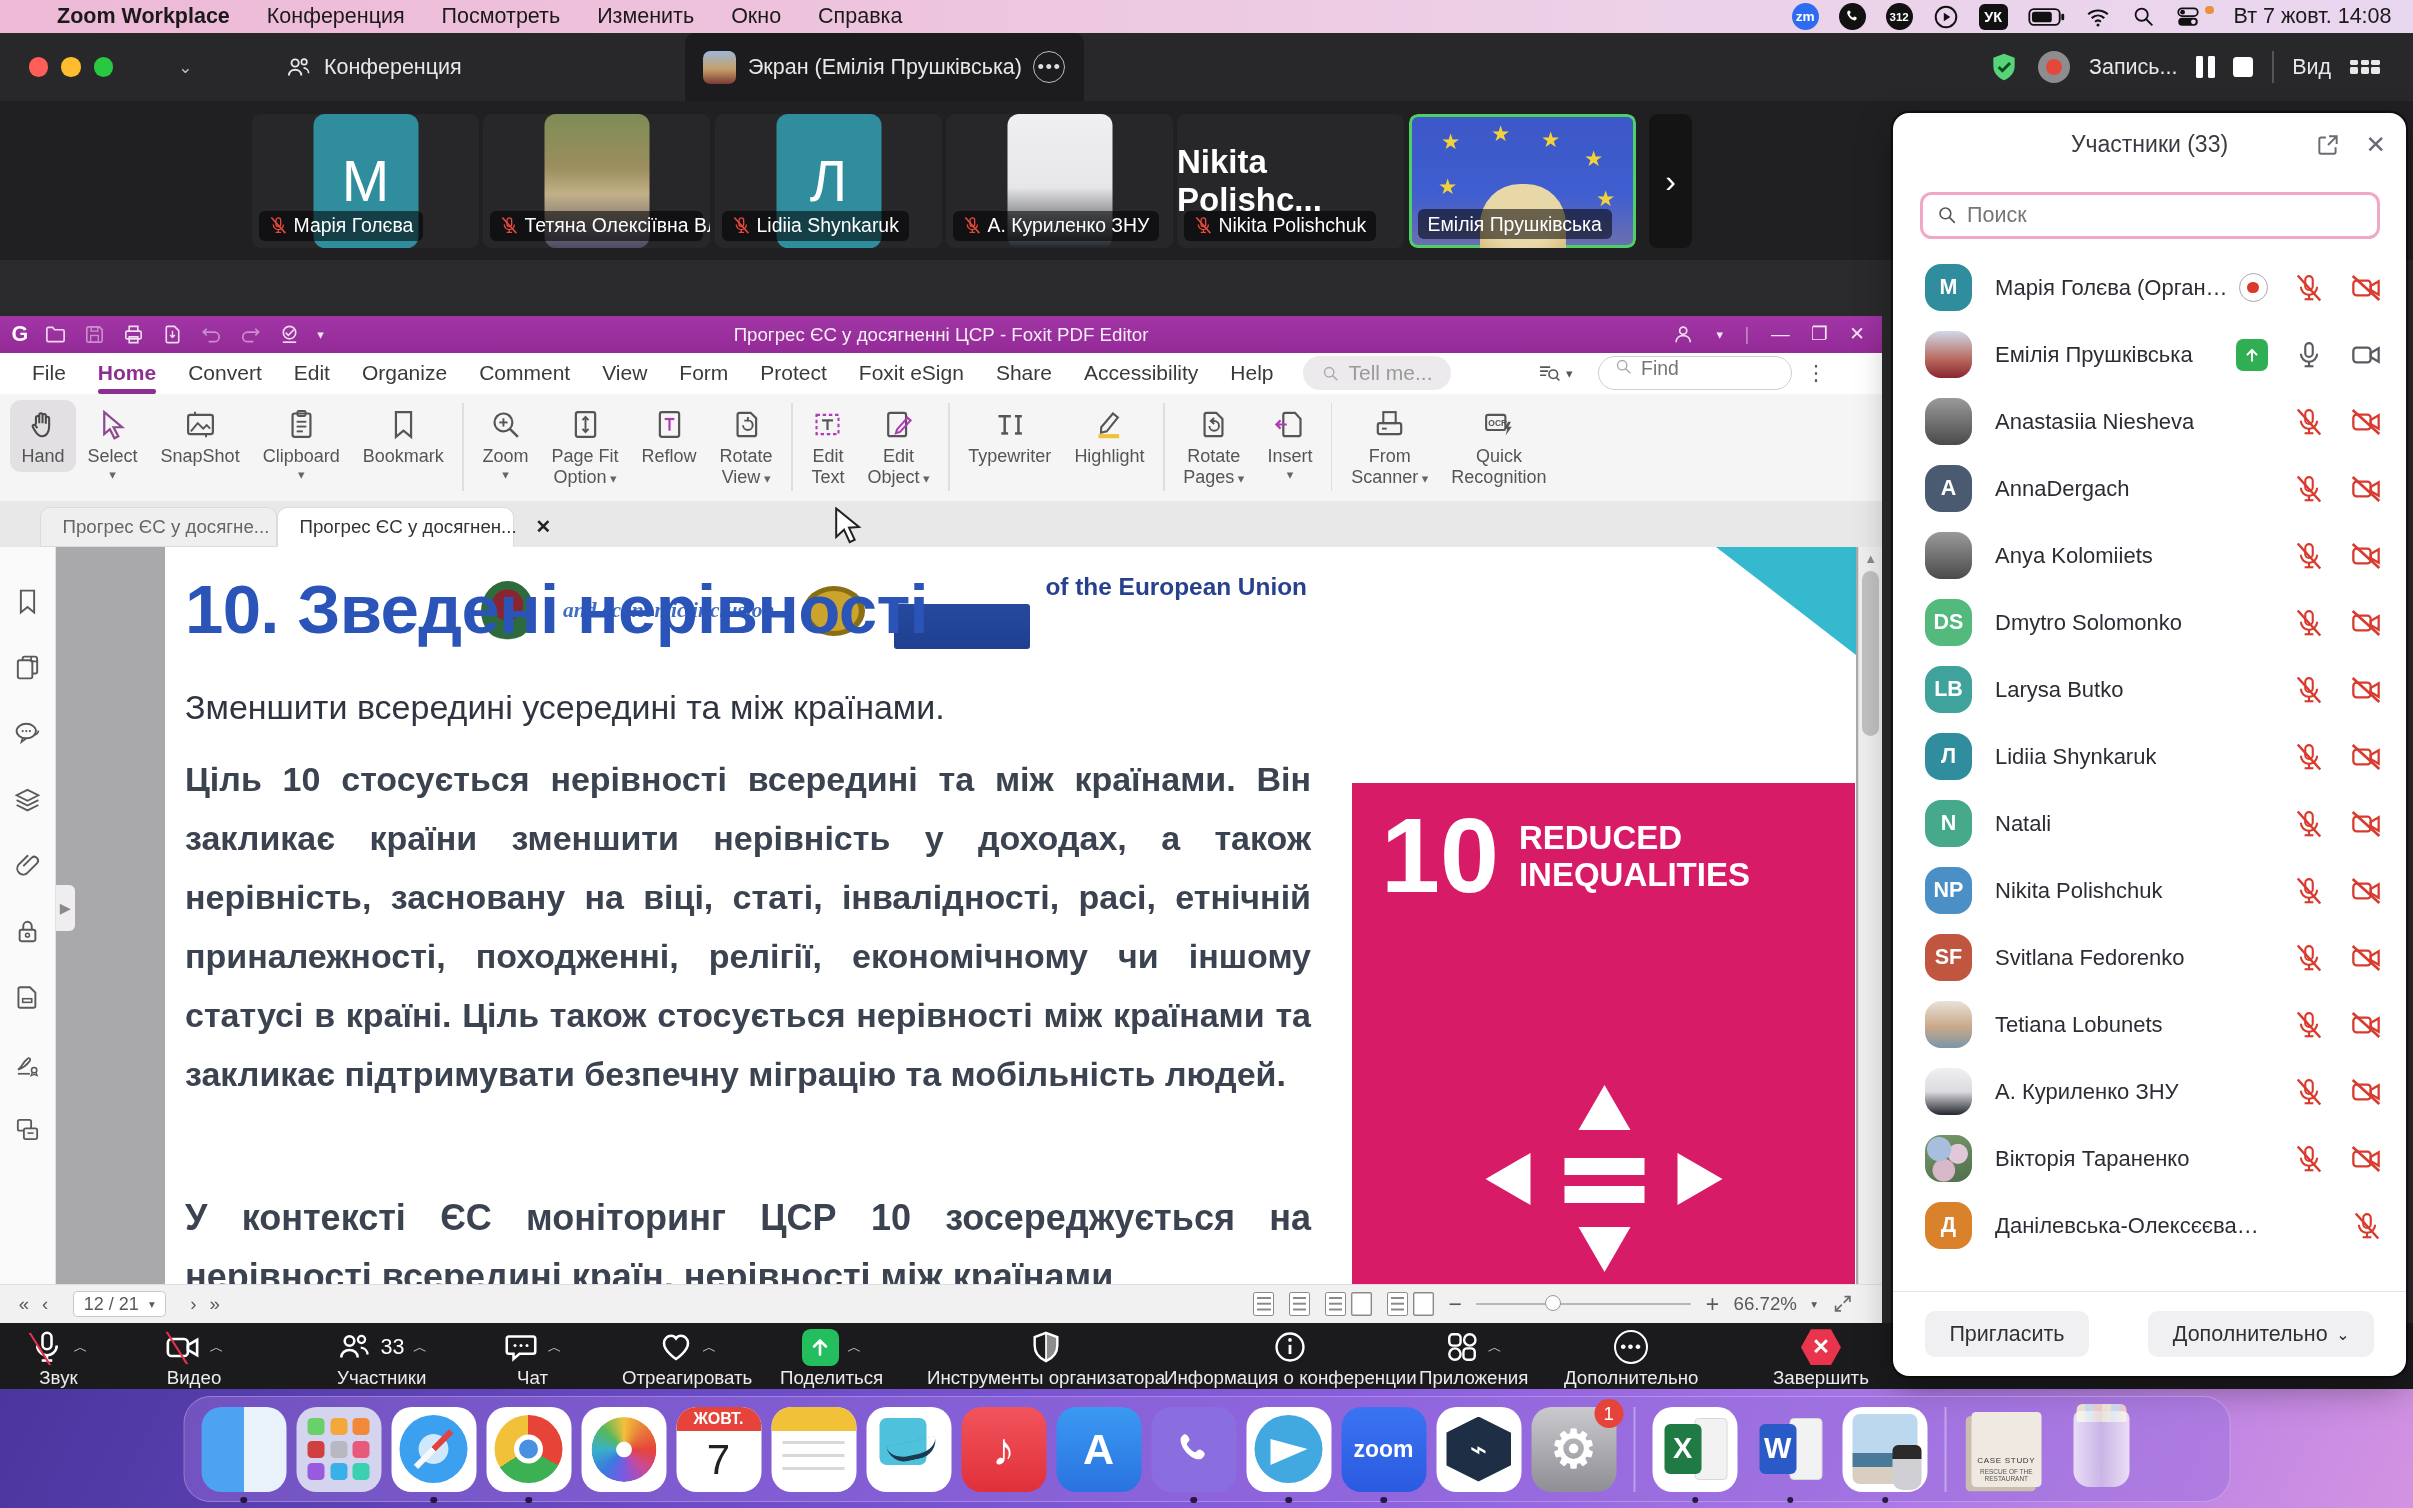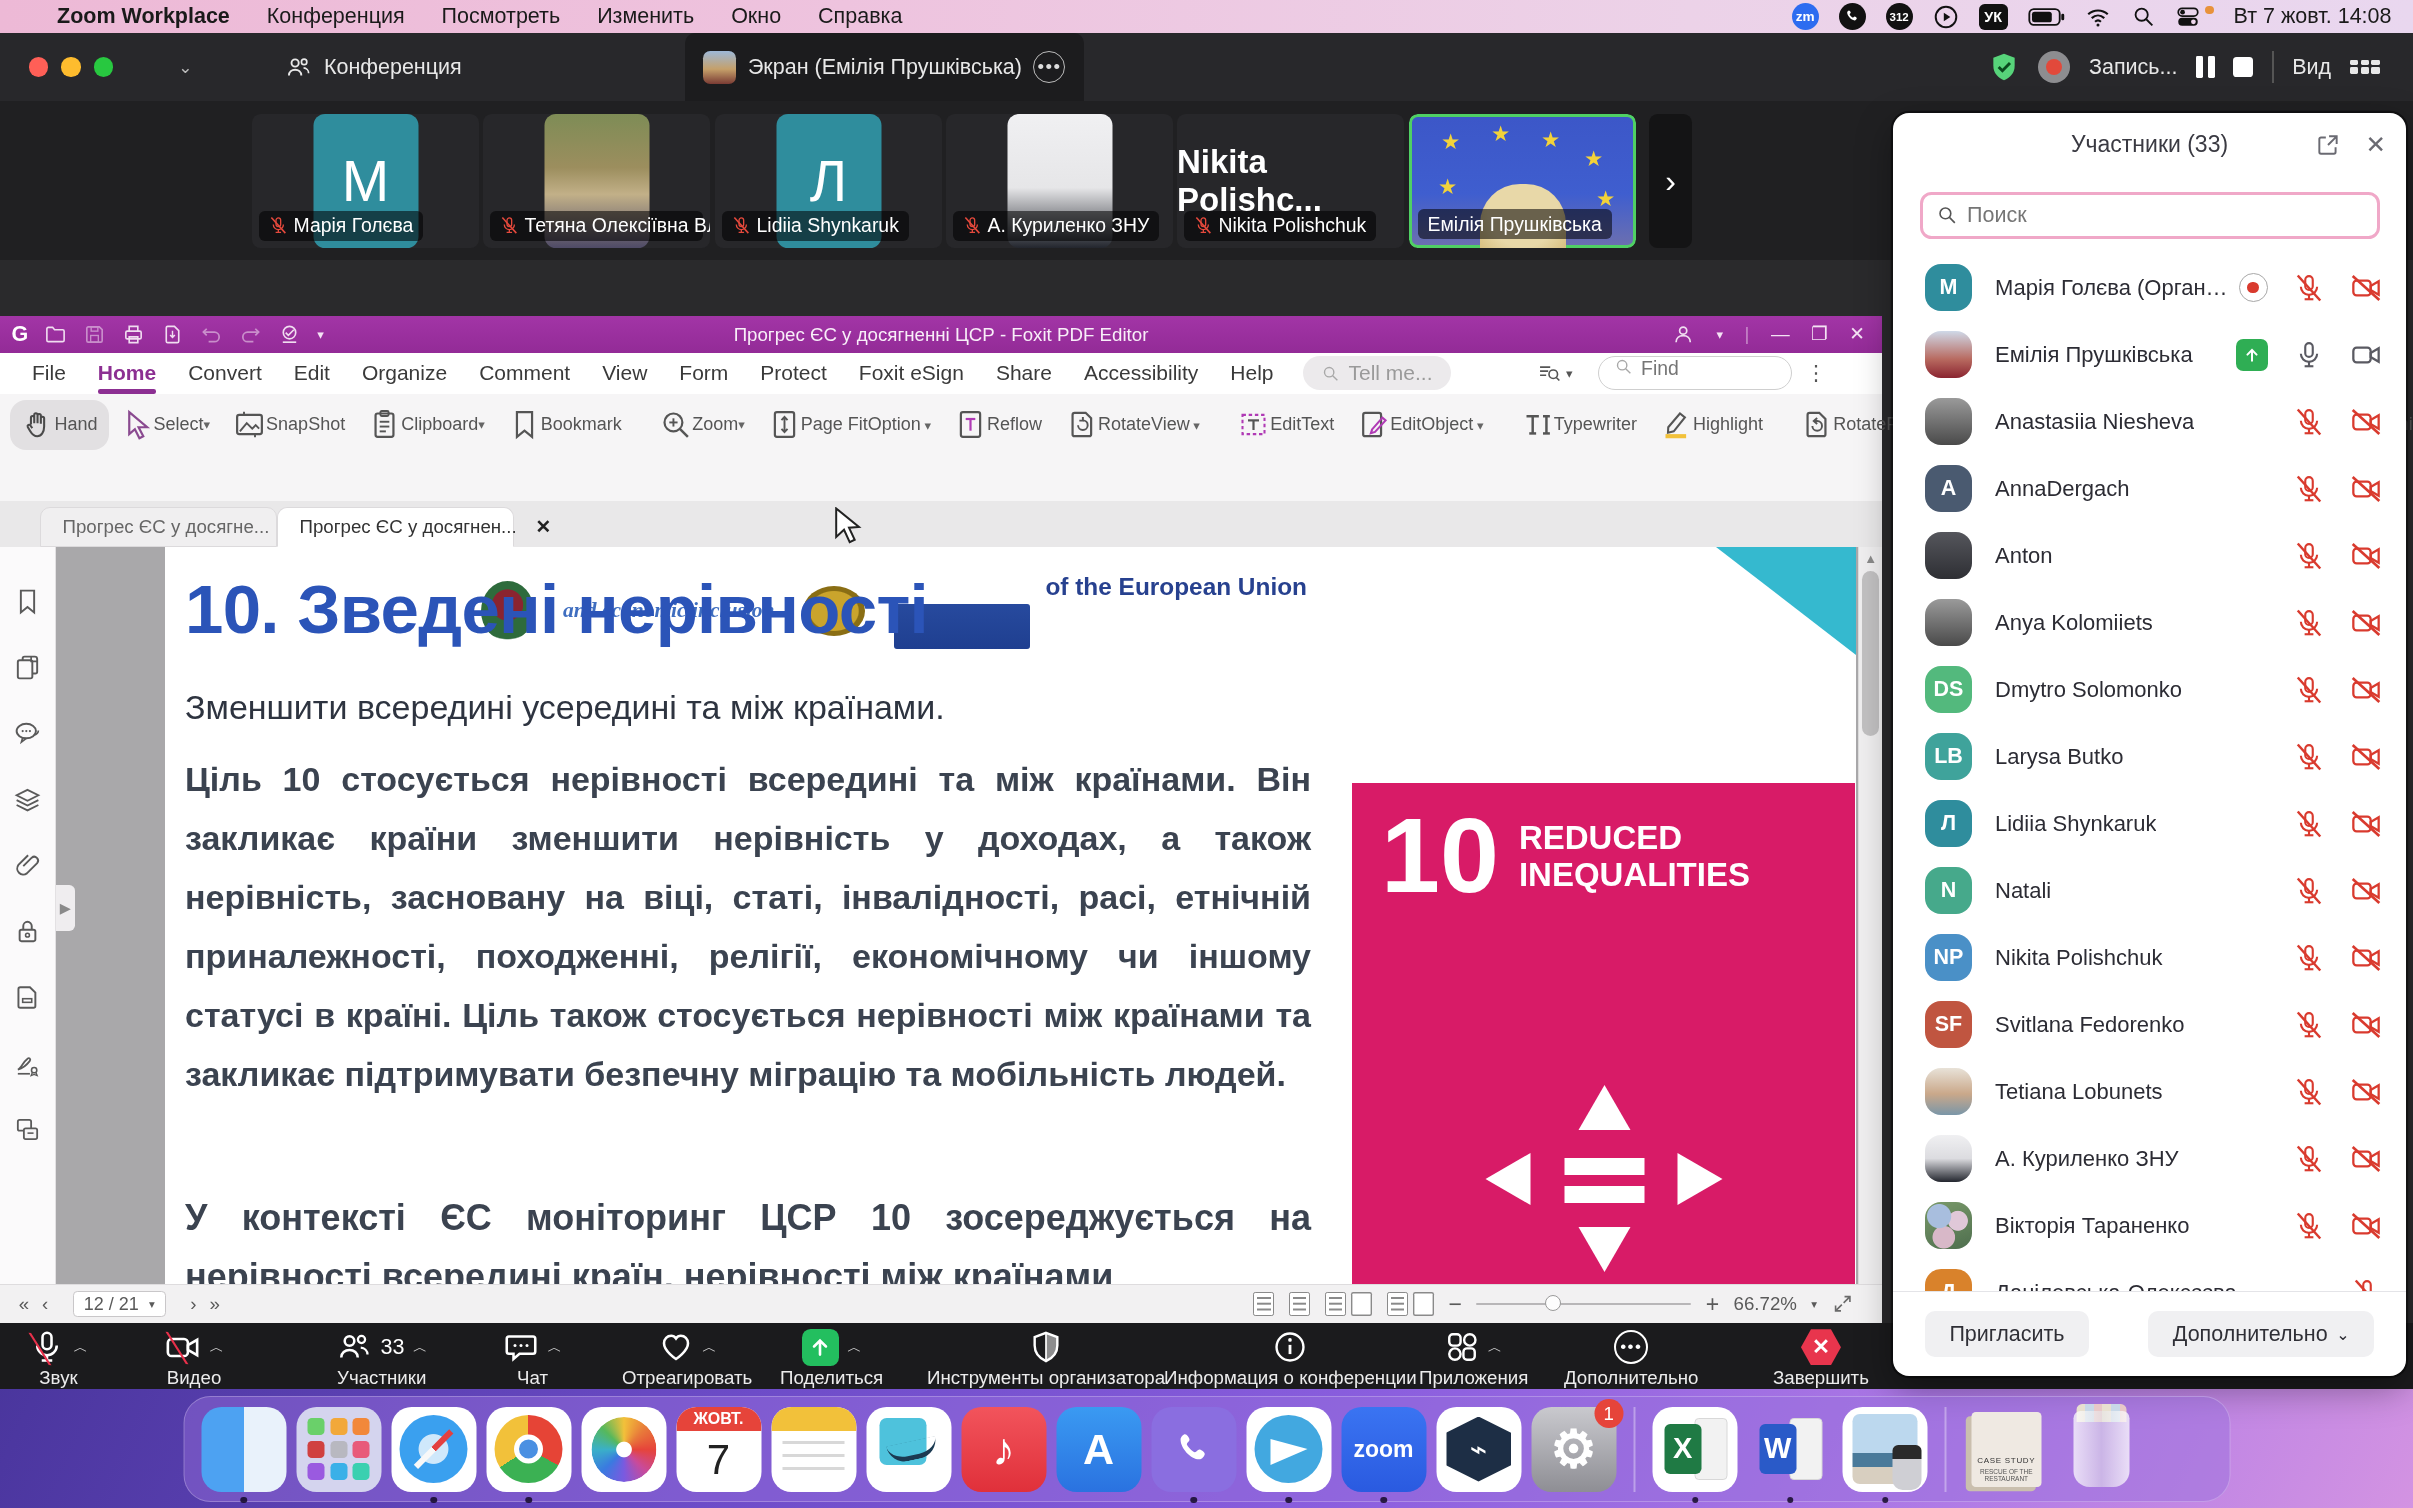--- a/index.html
+++ b/index.html
@@ -74,21 +74,21 @@
   .fx-menus { position:absolute; top:37px; left:0; right:0; height:40px; background:#fff; display:flex; align-items:center;
      font-size:21px; color:#3a3a3a; }
   .fx-menu { margin-left:32px; white-space:nowrap; position:relative; }
   .fx-menu.active { color:#8c2f92; font-weight:bold; }
   .fx-menu.active::after { content:""; position:absolute; left:0; right:0; bottom:-8.6px; height:4.3px; background:#8c2f92; border-radius:2.2px; }
   .tellme { margin-left:29px; background:#eceaec; border-radius:18.7px; height:34px; padding:0 18.7px; display:flex; align-items:center; gap:8.6px; color:#9a9a9a; }
   .findbox { margin-left:26px; background:#fff; border:1.4px solid #cfcfcf; border-radius:18.7px; height:34px; width:194px; padding:0 14.4px; display:flex; align-items:flex-start; gap:8.6px; color:#9a9a9a; }
   .findbox input { border:none; outline:none; font-size:19.4px; width:122px; color:#444; font-family:inherit; background:transparent; }
   .fx-ribbon { position:absolute; top:78px; left:0; right:0; height:108px; background:#f6f5f6; border-bottom:1.4px solid #dddbdd;
      display:flex; align-items:flex-start; padding:5.7px 0 0 10px; }
-  .rb-item { display:flex; flex-direction:row; align-items:center; padding:4.3px 11.5px; border-radius:16px; color:#4a4a4a; }
+  .rb-item { display:flex; flex-direction:column; align-items:center; padding:4.3px 11.5px; border-radius:11px; color:#4a4a4a; }
   .rb-item.selected { background:#e2e0e2; }
   .rb-ic { height:42px; display:flex; align-items:center; justify-content:center; }
   .rb-l { font-size:18px; line-height:21.5px; text-align:center; white-space:nowrap; color:#555; }
   .rb-caret { font-size:13px; color:#666; }
   .rb-div { width:1.4px; height:88px; background:#e0dee0; margin:2.9px 7.2px 0; }
   .fx-tabs { position:absolute; top:185px; left:0; right:0; height:46px; background:#e9e8e9; display:flex; align-items:flex-end; padding-left:40px; }
   .doc-tab { height:40px; display:flex; align-items:center; padding:0 21.5px; font-size:18.7px; color:#666; background:#f0eff0;
      border-radius:10px 10px 0 0; border:0.7px solid #dcdadc; max-width:237px; white-space:nowrap; }
   .doc-tab.active { background:#fff; color:#333; border-bottom-color:#fff; gap:18.7px; }
   .doc-tab .x { color:#222; font-weight:bold; font-size:18.7px; }
@@ -1238,36 +1238,20 @@
             </svg>
           </span>
         <span style="color:#d93a2e">
             <svg class="ic" width="32" height="32" viewBox="0 0 44 44">
               <use href="#i-cam-off"></use>
             </svg>
           </span>
       </div>
     </div>
 
-    <div class="prow">
-      <div class="av ph-dark"></div>
-      <span class="nm">Anton</span>
-      <div class="ric">
-        <span style="color:#d93a2e">
-            <svg class="ic" width="30" height="30" viewBox="0 0 42 42">
-              <use href="#i-mic-off"></use>
-            </svg>
-          </span>
-        <span style="color:#d93a2e">
-            <svg class="ic" width="32" height="32" viewBox="0 0 44 44">
-              <use href="#i-cam-off"></use>
-            </svg>
-          </span>
-      </div>
-    </div>
 
     <div class="prow">
       <div class="av ph-bw"></div>
       <span class="nm">Anya Kolomiiets</span>
       <div class="ric">
         <span style="color:#d93a2e">
             <svg class="ic" width="30" height="30" viewBox="0 0 42 42">
               <use href="#i-mic-off"></use>
             </svg>
           </span>

